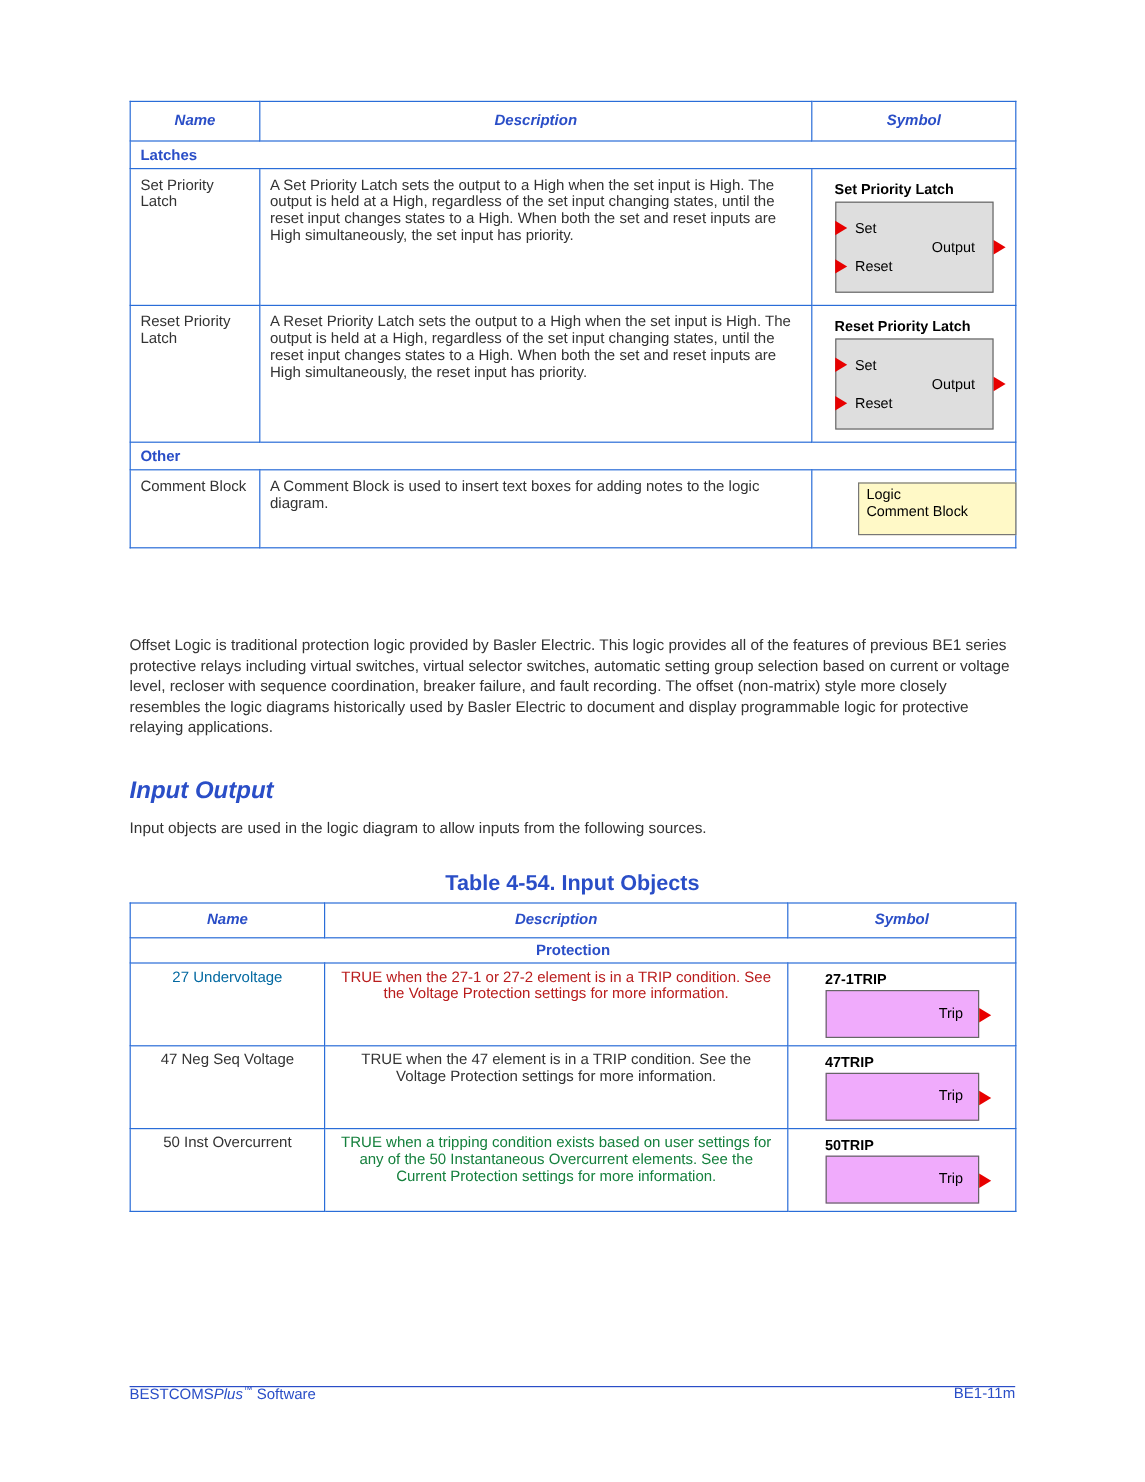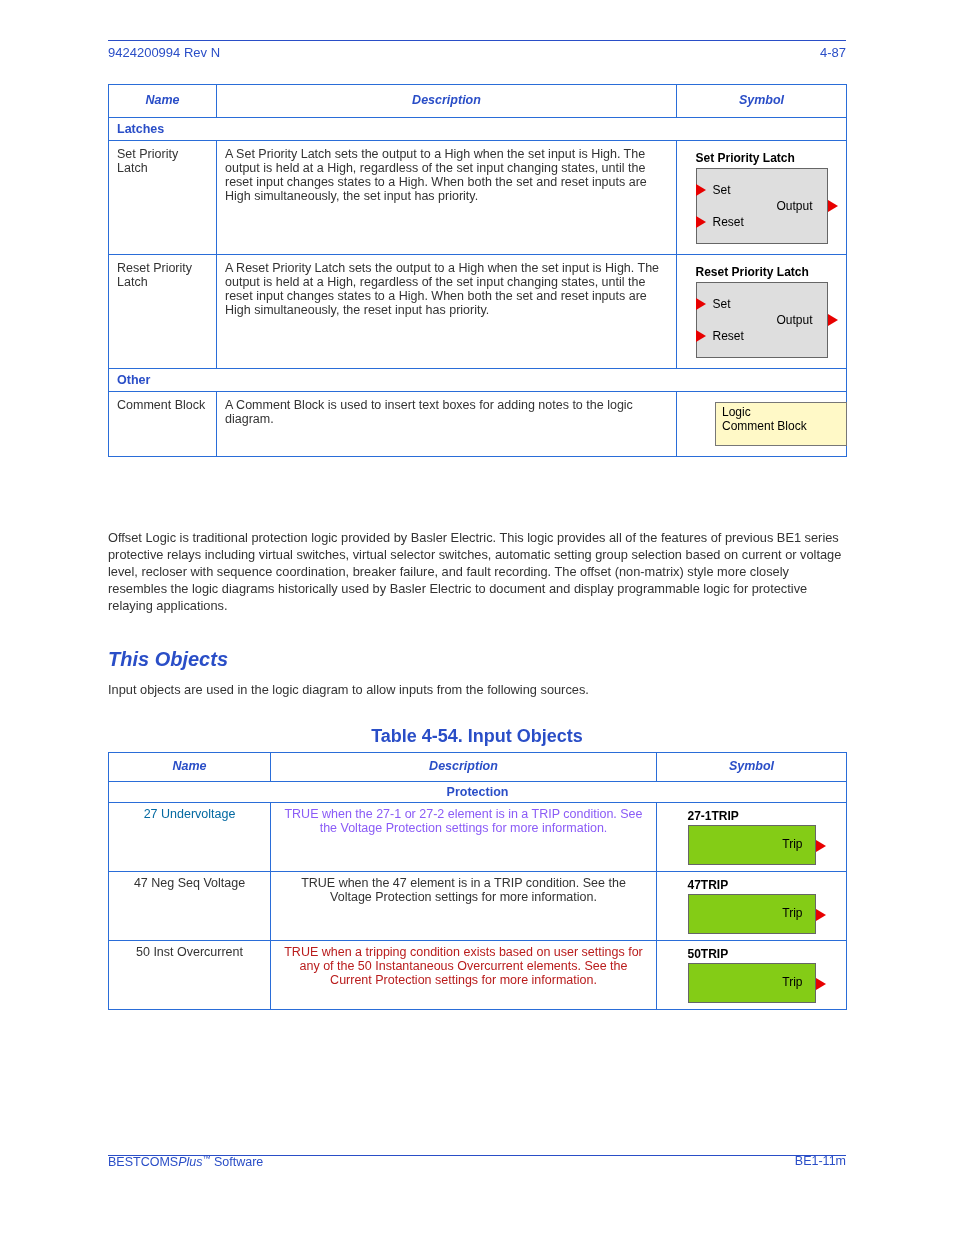--- a/index.html
+++ b/index.html
@@ -175,21 +175,21 @@
   .tbl2 col.c2 { width: 386px; }
   .tbl2 col.c3 { width: 190px; }
   .tbl2 td.symcell { text-align: center; vertical-align: middle; padding: 6px 6px; }
 
   
   .trip-wrap { display:inline-block; text-align:left; }
   .trip-title { font-weight: bold; font-size: 12px; margin-bottom: 2px; }
   .trip-box {
     position: relative;
     width: 126px; height: 38px;
-    background: #84cc16;
+    background: #f0abfc;
     border: 1px solid #666;
   }
   .trip-box .lbl {
     position: absolute; right: 12px; top: 11px;
     font-size: 12px; color: #000;
   }
   .trip-box .tout {
     right: -11px; top: 14px;
   }
 
@@ -203,27 +203,20 @@
     display:flex; justify-content:space-between;
     color:#2a4ec7; font-size:12.5px;gap:13px;
   }
   .tm { font-size: 8px; vertical-align: super; }
 </style>
 </head>
 <body>
 
 <div class="page">
 
-  <div class="header-area">
-    <hr class="top-rule">
-    <div class="header-row">
-      <span>9424200994 Rev N</span>
-      <span>4-87</span>
-    </div>
-  </div>
 
   <table class="tbl1">
     <colgroup>
         <col class="c1">
         <col class="c2">
         <col class="c3">
       </colgroup>
     <thead>
       <tr>
         <th>Name</th>
@@ -283,21 +276,21 @@
               <span>Comment Block</span>
             </div>
           </div>
         </td>
       </tr>
     </tbody>
   </table>
 
   <div class="body-text" style="top:530px">Offset Logic is traditional protection logic provided by Basler Electric. This logic provides all of the features of previous BE1 series protective relays including virtual switches, virtual selector switches, automatic setting group selection based on current or voltage level, recloser with sequence coordination, breaker failure, and fault recording. The offset (non-matrix) style more closely resembles the logic diagrams historically used by Basler Electric to document and display programmable logic for protective relaying applications.</div>
 
-  <div class="h-inputs" style="top:648px">This Objects</div>
+  <div class="h-inputs" style="top:648px">Input Output</div>
 
   <div class="body-text" style="top:682px">Input objects are used in the logic diagram to allow inputs from the following sources.</div>
 
   <div class="table-caption" style="top:726px">Table 4-54. Input Objects</div>
 
   <table class="tbl2">
     <colgroup>
         <col class="c1">
         <col class="c2">
         <col class="c3">
@@ -308,21 +301,21 @@
         <th>Description</th>
         <th>Symbol</th>
       </tr>
     </thead>
     <tbody>
       <tr class="group">
         <td colspan="3">Protection</td>
       </tr>
       <tr>
         <td style="color:#0369a1">27 Undervoltage</td>
-        <td style="color:#8b5cf6">TRUE when the 27-1 or 27-2 element is in a TRIP condition. See the Voltage Protection settings for more information.</td>
+        <td style="color:#b91c1c">TRUE when the 27-1 or 27-2 element is in a TRIP condition. See the Voltage Protection settings for more information.</td>
         <td class="symcell">
           <div class="trip-wrap">
             <div class="trip-title">27-1TRIP</div>
             <div class="trip-box">
               <span class="lbl">Trip</span>
               <span class="tri tri-left tout"></span>
             </div>
           </div>
         </td>
       </tr>
@@ -334,21 +327,21 @@
             <div class="trip-title">47TRIP</div>
             <div class="trip-box">
               <span class="lbl">Trip</span>
               <span class="tri tri-left tout"></span>
             </div>
           </div>
         </td>
       </tr>
       <tr>
         <td style="color:#333">50 Inst Overcurrent</td>
-        <td style="color:#b91c1c">TRUE when a tripping condition exists based on user settings for any of the 50 Instantaneous Overcurrent elements. See the Current Protection settings for more information.</td>
+        <td style="color:#15803d">TRUE when a tripping condition exists based on user settings for any of the 50 Instantaneous Overcurrent elements. See the Current Protection settings for more information.</td>
         <td class="symcell">
           <div class="trip-wrap">
             <div class="trip-title">50TRIP</div>
             <div class="trip-box">
               <span class="lbl">Trip</span>
               <span class="tri tri-left tout"></span>
             </div>
           </div>
         </td>
       </tr>

